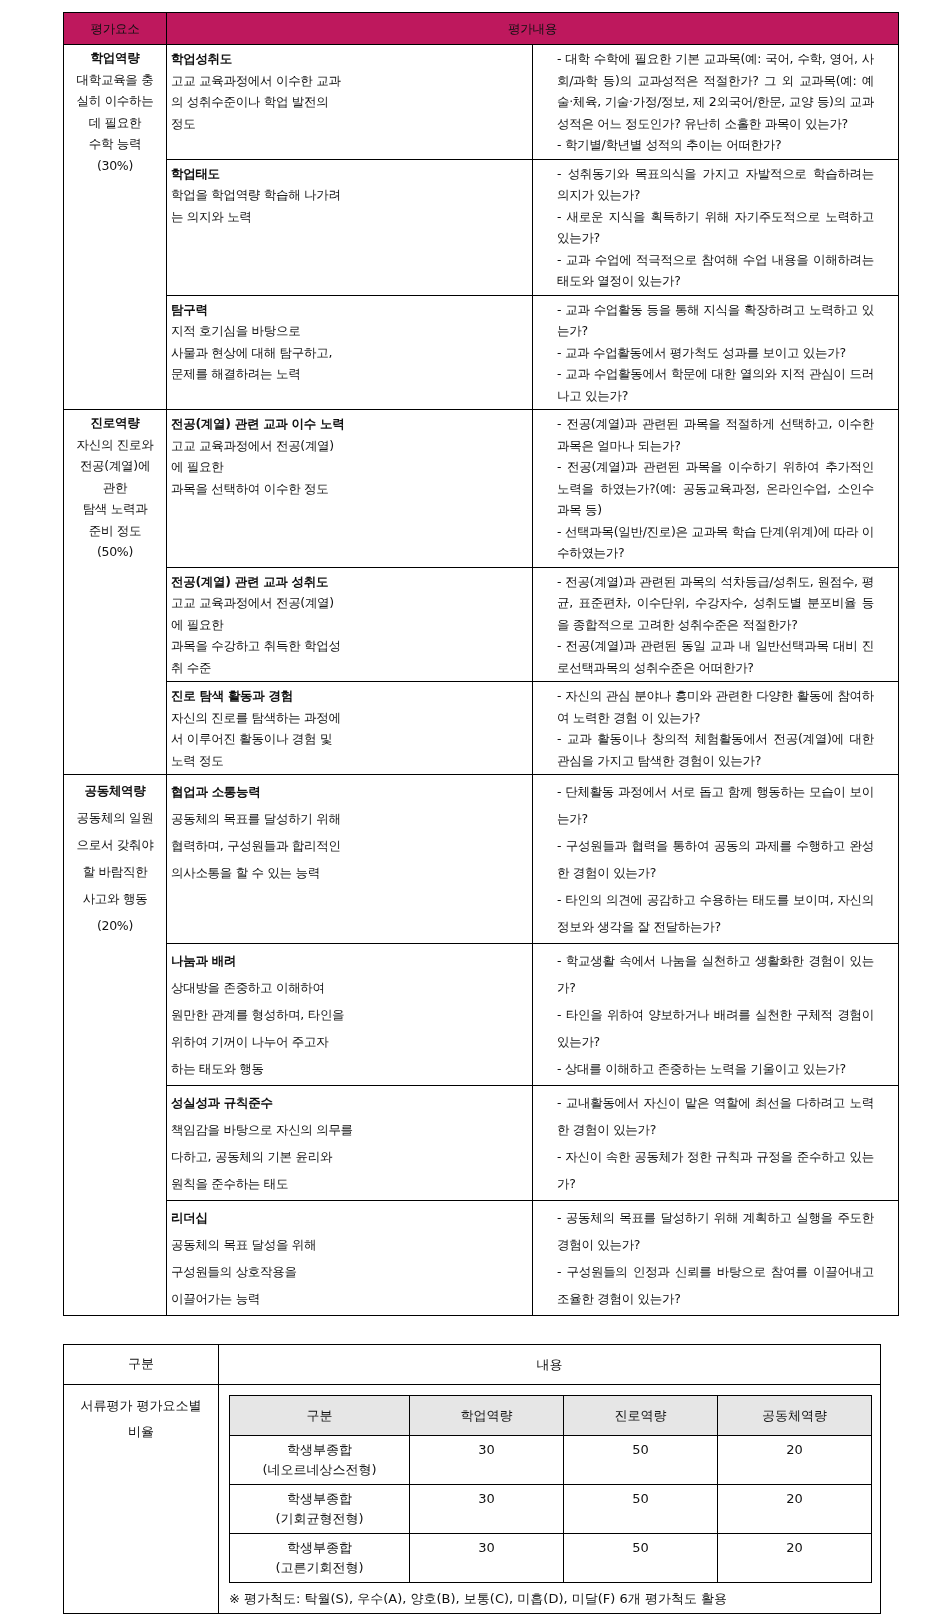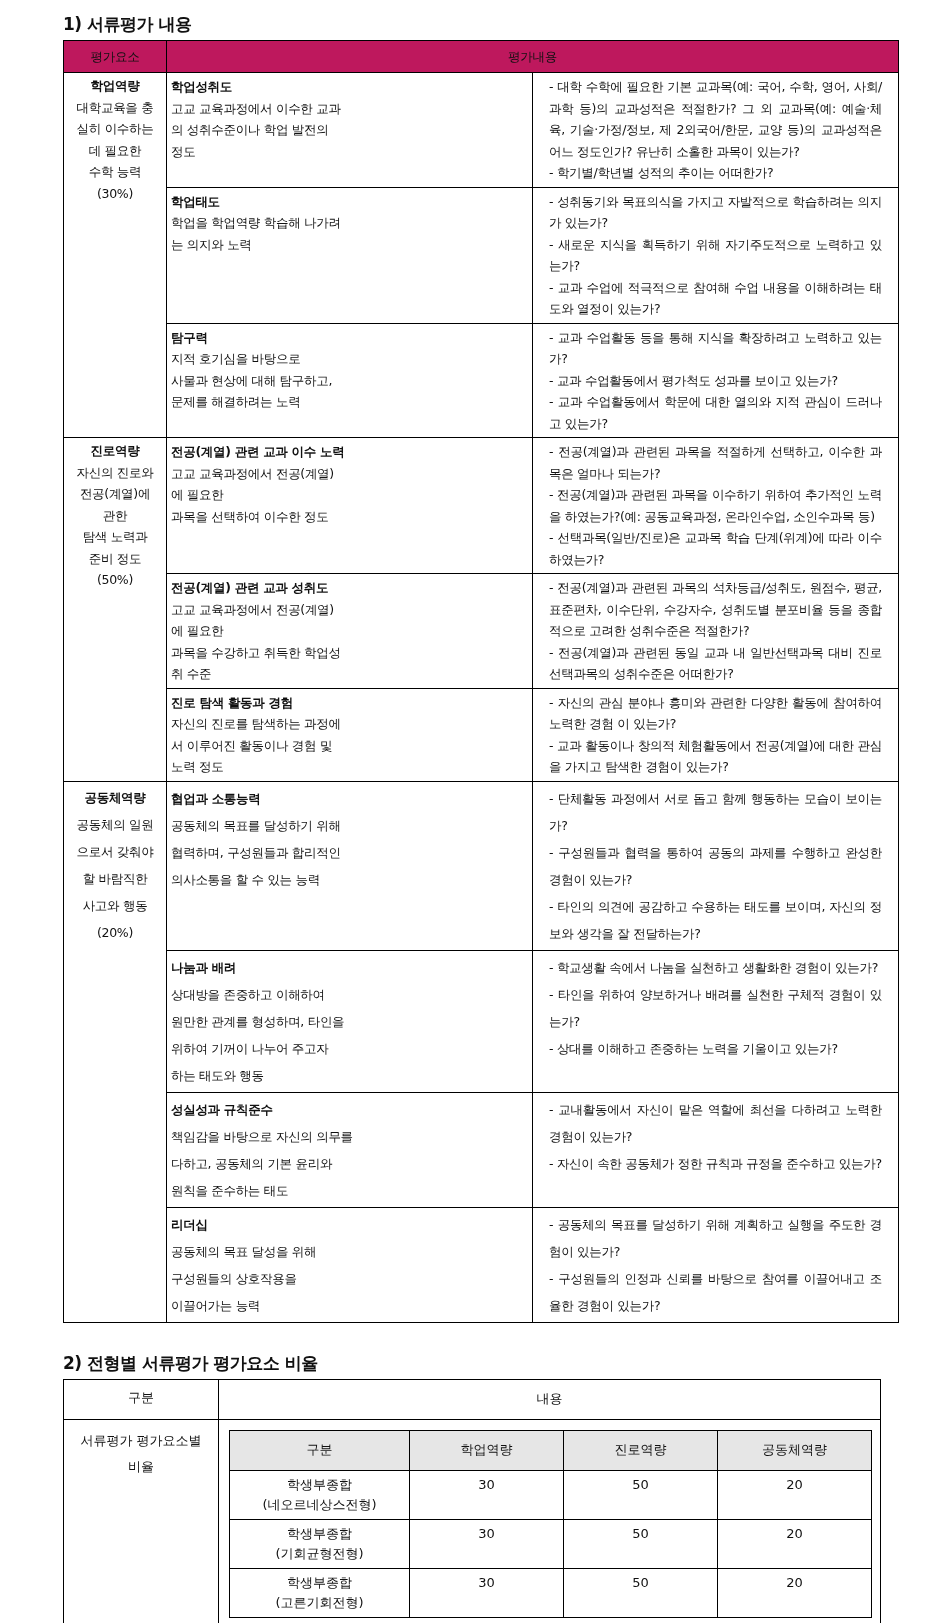--- a/index.html
+++ b/index.html
@@ -12,40 +12,39 @@
   }
   .page { position: relative; padding: 12px 0 0 63px; }
   h1 { font-size: 19px; font-weight: bold; margin: 0; line-height: 28px; letter-spacing: -0.5px; }
   h2 { font-size: 17px; font-weight: bold; margin: 0 0 4px 0; line-height: 24px; letter-spacing: -0.5px; }
   table { border-collapse: collapse; table-layout: fixed; }
   td, th { border: 1px solid #000; vertical-align: top; padding: 2px 6px; line-height: 21.5px; font-weight: normal; }
   .t1 { width: 836px; font-size: 12.5px; letter-spacing: -0.3px; }
   .t1 th { background: #be185d; text-align: center; vertical-align: middle; height: 32px; }
   .c-elem { width: 103px; text-align: center; padding: 2px 2px; }
   .c-sub { width: 229px; text-align: left; padding: 3px 4px; }
-  .c-desc { text-align: left; padding: 3px 16px; text-align: justify; }
+  .c-desc { text-align: left; padding: 3px 24px; text-align: justify; }
   .b { font-weight: bold; }
   .wide .line { line-height: 27px; }
   .section2 { margin-top: 28px; }
   .t2 { width: 818px; font-size: 13px; }
   .t2 > tbody > tr > td { text-align: center; }
   .t2 .hdr { height: 40px; vertical-align: middle; }
   .t2 .left { width: 155px; padding-top: 8px; line-height: 26px; }
   .t2 .inner-cell { padding: 10px 8px 4px 10px; text-align: left; }
   .t3 { width: 100%; font-size: 13px; }
   .t3 th { background: #e6e6e6; text-align: center; vertical-align: middle; height: 40px; }
   .t3 td { text-align: center; height: 48px; line-height: 20px; padding: 4px 4px; }
   .foot { text-align: left; padding-top: 6px; line-height: 20px; }
   .dline { display: block; }
 </style>
 </head>
 <body>
 
 <div class="page">
-  <h2>1) 서류평가 내용</h2>
 
   <table class="t1">
     <thead>
       <tr>
         <th class="c-elem">평가요소</th>
         <th colspan="2">평가내용</th>
       </tr>
     </thead>
     <tbody>
 
@@ -199,21 +198,20 @@
         </td>
         <td class="c-desc">
           <span class="dline line">- 공동체의 목표를 달성하기 위해 계획하고 실행을 주도한 경험이 있는가?</span>
           <span class="dline line">- 구성원들의 인정과 신뢰를 바탕으로 참여를 이끌어내고 조율한 경험이 있는가?</span>
         </td>
       </tr>
     </tbody>
   </table>
 
   <div class="section2">
-    <h2>2) 전형별 서류평가 평가요소 비율</h2>
     <table class="t2">
       <tbody>
         <tr>
           <td class="hdr left" style="padding-top:0;">구분</td>
           <td class="hdr">내용</td>
         </tr>
         <tr>
           <td class="left">
             <span class="dline">서류평가 평가요소별</span>
             <span class="dline">비율</span>

